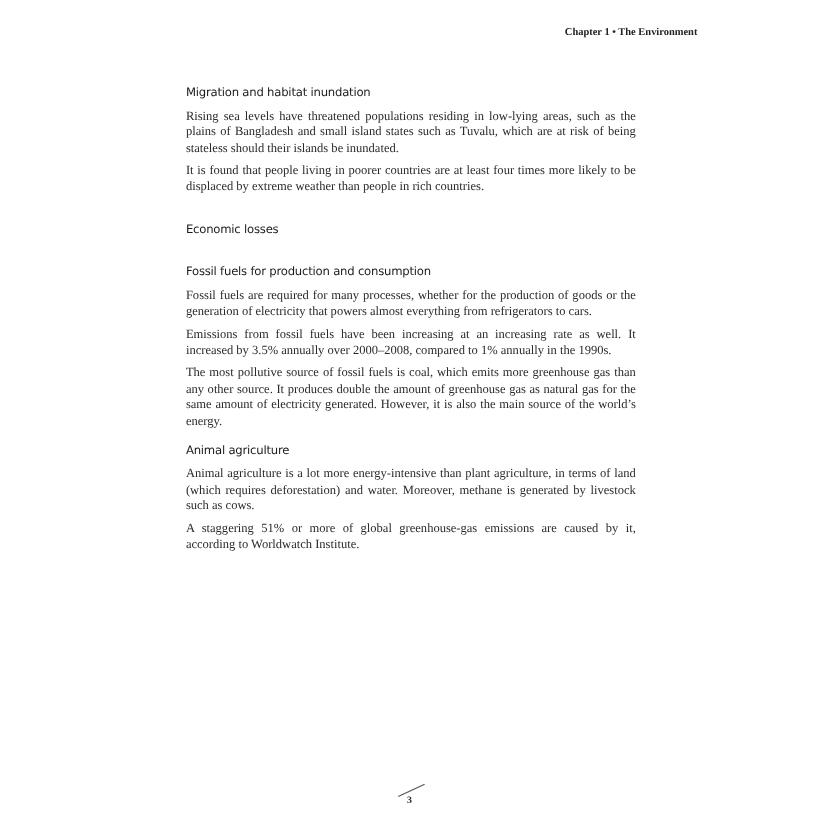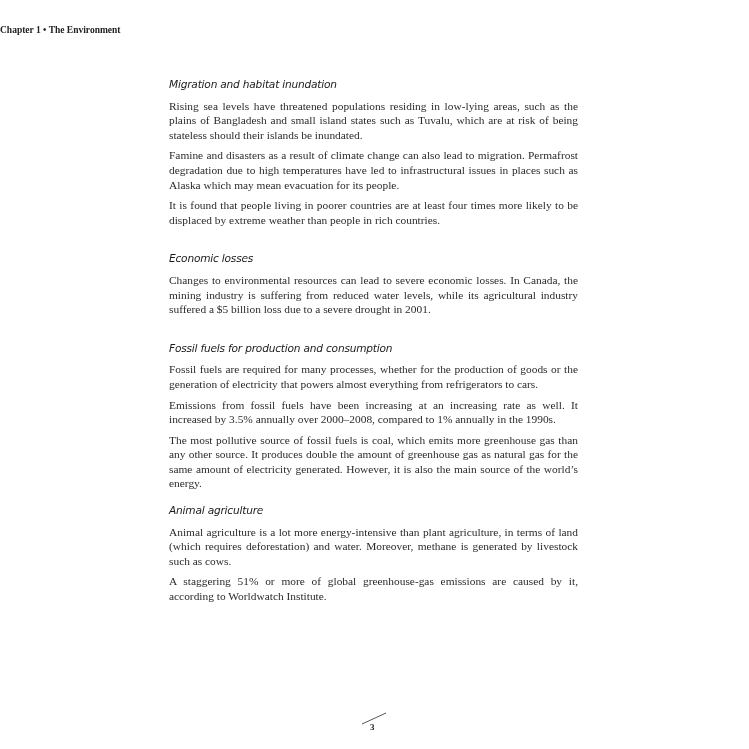--- a/index.html
+++ b/index.html
@@ -1,27 +1,27 @@
 <!DOCTYPE html>
 <html><head>
   <meta charset="utf-8">
   <style>
     html, body { margin: 0; padding: 0; background: #ffffff; }
     body { width: 749px; height: 749px; position: relative; overflow: hidden; }
     .page { position: absolute; left: 0; top: 0; width: 749px; height: 749px; background: #ffffff; }
     .running-head {
-      position: absolute; top: 25px; left: 0; width: 634px; text-align: left;
+      position: absolute; top: 25px; left: 0; width: 634px; text-align: right;
       font-family: "Liberation Serif", serif; font-weight: bold; font-size: 9.5px; color: #222;
     }
     .content {
       position: absolute; left: 169px; top: 77px; width: 409px;
       font-family: "Liberation Serif", serif; font-size: 11.4px; line-height: 14.6px; color: #2a2a2a;
     }
     .section-heading {
-      font-family: "DejaVu Sans", sans-serif; font-style: italic; font-size: 10.6px; color: #1a1a1a;
+      font-family: "DejaVu Sans", sans-serif; font-size: 10.6px; color: #1a1a1a;
       margin: 0 0 7px 0; letter-spacing: -0.2px;
     }
     .para { margin: 0 0 6px 0; text-align: justify; }
     .section { margin-bottom: 20px; }
     .section.tight { margin-bottom: 12px; margin-top: 24px; }
     .folio {
       position: absolute; left: 360px; top: 712px; width: 30px; height: 26px;
     }
     .folio svg { position: absolute; left: 0; top: 0; }
     .folio-num {
@@ -32,27 +32,25 @@
 </head>
 <body>
 
 <div class="page">
   <div class="running-head">Chapter 1 • The Environment</div>
 
   <div class="content">
     <div class="section">
       <div class="section-heading">Migration and habitat inundation</div>
       <p class="para">Rising sea levels have threatened populations residing in low-lying areas, such as the plains of Bangladesh and small island states such as Tuvalu, which are at risk of being stateless should their islands be inundated.</p>
-      <p class="para">Famine and disasters as a result of climate change can also lead to migration. Permafrost degradation due to high temperatures have led to infrastructural issues in places such as Alaska which may mean evacuation for its people.</p>
       <p class="para">It is found that people living in poorer countries are at least four times more likely to be displaced by extreme weather than people in rich countries.</p>
     </div>
 
     <div class="section tight">
       <div class="section-heading">Economic losses</div>
-      <p class="para">Changes to environmental resources can lead to severe economic losses. In Canada, the mining industry is suffering from reduced water levels, while its agricultural industry suffered a $5 billion loss due to a severe drought in 2001.</p>
     </div>
 
     <div class="section tight">
       <div class="section-heading">Fossil fuels for production and consumption</div>
       <p class="para">Fossil fuels are required for many processes, whether for the production of goods or the generation of electricity that powers almost everything from refrigerators to cars.</p>
       <p class="para">Emissions from fossil fuels have been increasing at an increasing rate as well. It increased by 3.5% annually over 2000–2008, compared to 1% annually in the 1990s.</p>
       <p class="para">The most pollutive source of fossil fuels is coal, which emits more greenhouse gas than any other source. It produces double the amount of greenhouse gas as natural gas for the same amount of electricity generated. However, it is also the main source of the world’s energy.</p>
     </div>
 
     <div class="section">

